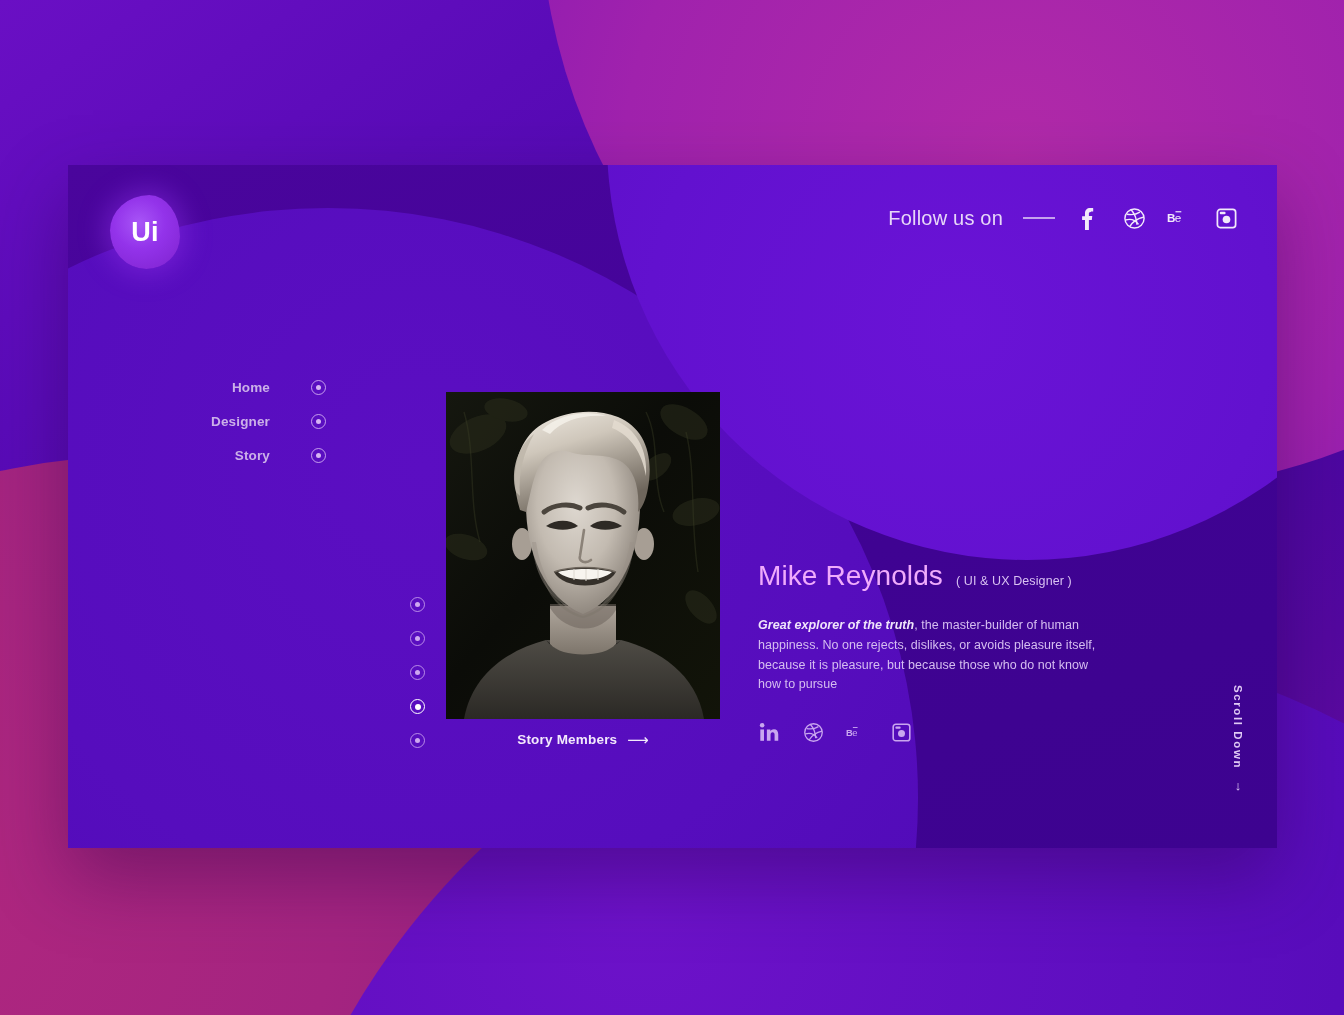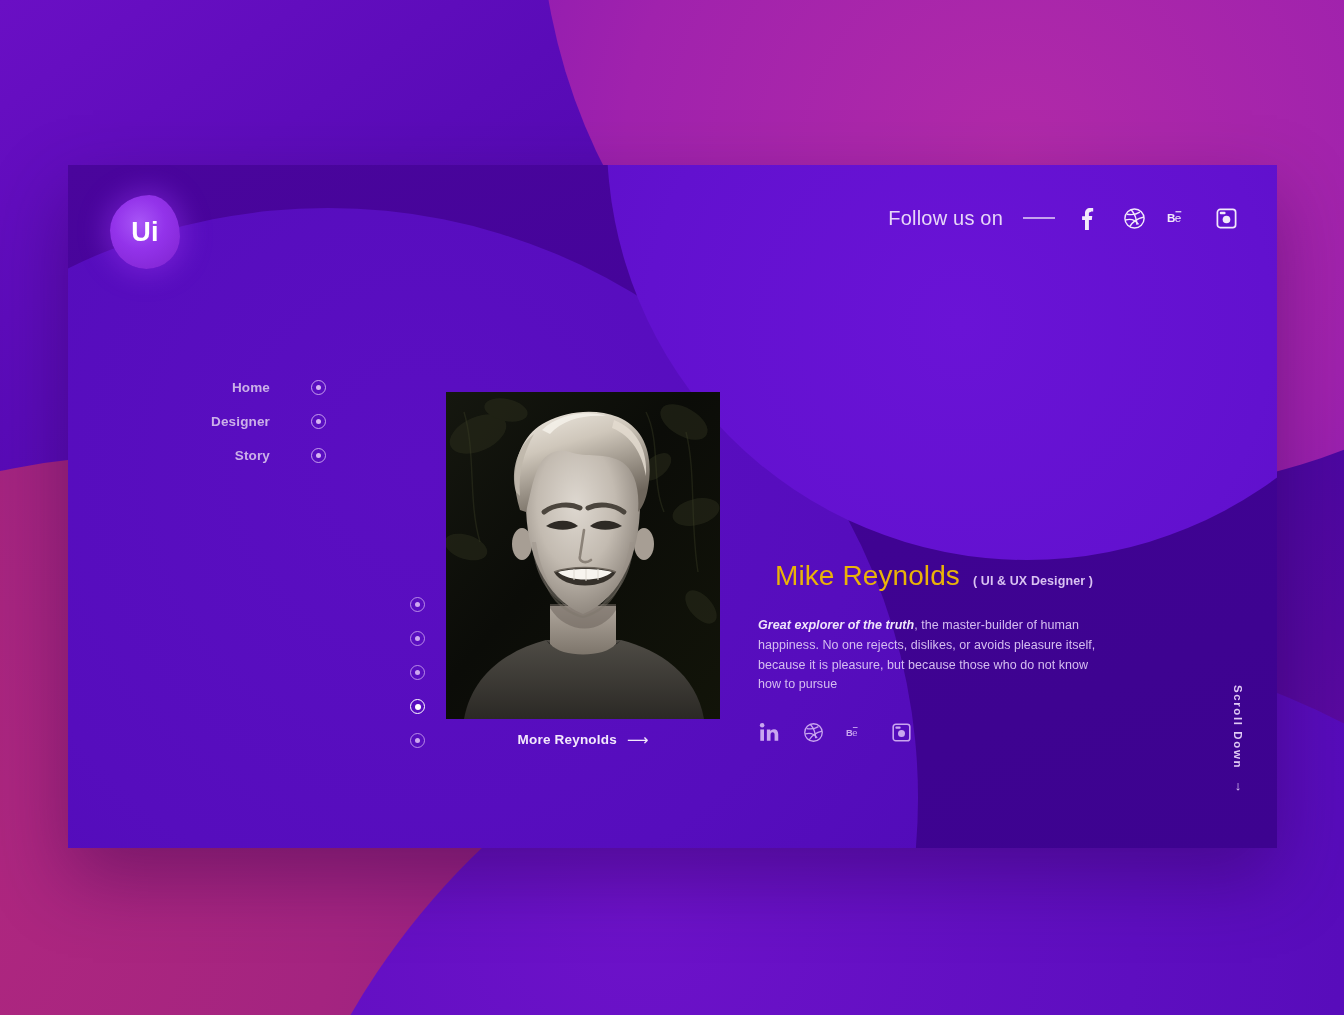--- a/index.html
+++ b/index.html
@@ -196,24 +196,24 @@
   }
   .mm-arrow { color:#f3e9fc; font-size:15px; line-height:1; }
 
   
   #profile {
     position:absolute; left:690px; top:395px;
     width:400px; z-index:15;
   }
   .p-namerow { display:flex; align-items:baseline; gap:13px; }
   .p-name {
-    color:#eab308; font-size:28px; font-weight:400; letter-spacing:.1px;margin-left:17px;
+    color:#f0abfc; font-size:28px; font-weight:400; letter-spacing:.1px;
   }
   .p-role {
-    color:#d9c2f2; font-size:12.5px; font-weight:700; letter-spacing:.1px;
+    color:#d9c2f2; font-size:12.5px; font-weight:400; letter-spacing:.1px;
   }
   .p-bio {
     margin-top:24px;
     color:#d5bdf0; font-size:12.5px; line-height:1.58;
     letter-spacing:.05px; width:352px;
   }
   .p-bio b {
     color:#f0e5fb; font-weight:700; font-style:italic;
   }
   .p-socials {
@@ -428,21 +428,21 @@
 
         <path d="M86 150 C88 180 100 204 126 218 C104 200 94 176 90 150 Z" fill="#9a9188" opacity="0.45"></path>
         <path d="M188 150 C186 180 174 204 150 218 C170 200 180 176 184 150 Z" fill="#9a9188" opacity="0.45"></path>
 
         <path d="M96 182 C104 208 124 220 137 224 C150 220 170 208 178 182 C172 208 154 222 137 226 C120 222 102 208 96 182 Z" fill="#7d756b" opacity="0.45"></path>
       </svg>
     </div>
   </div>
 
   <div class="more-members">
-    <span class="mm-label">More Reynolds</span>
+    <span class="mm-label">Story Members</span>
     <span class="mm-arrow">⟶</span>
   </div>
 
   <div id="profile">
     <div class="p-namerow">
       <span class="p-name">Mike Reynolds</span>
       <span class="p-role">( UI &amp; UX Designer )</span>
     </div>
 
     <p class="p-bio">

